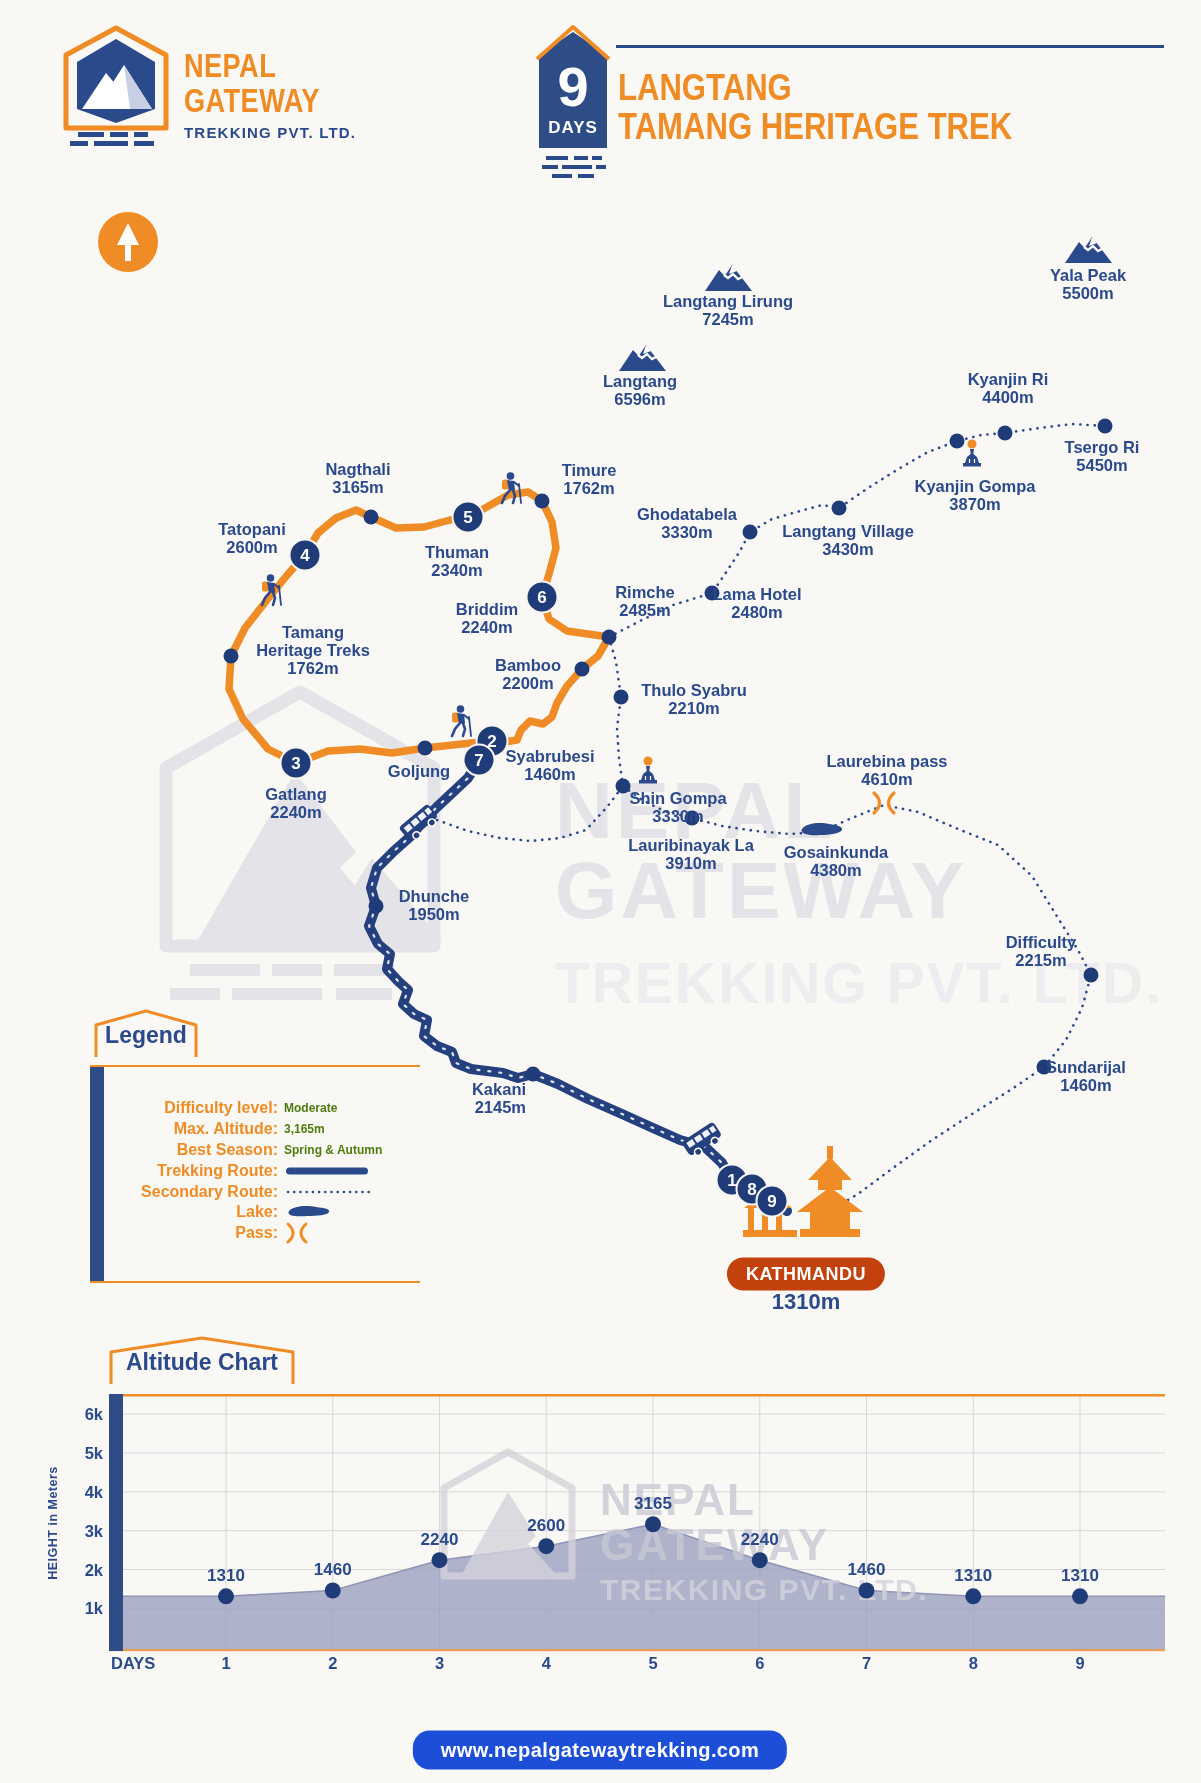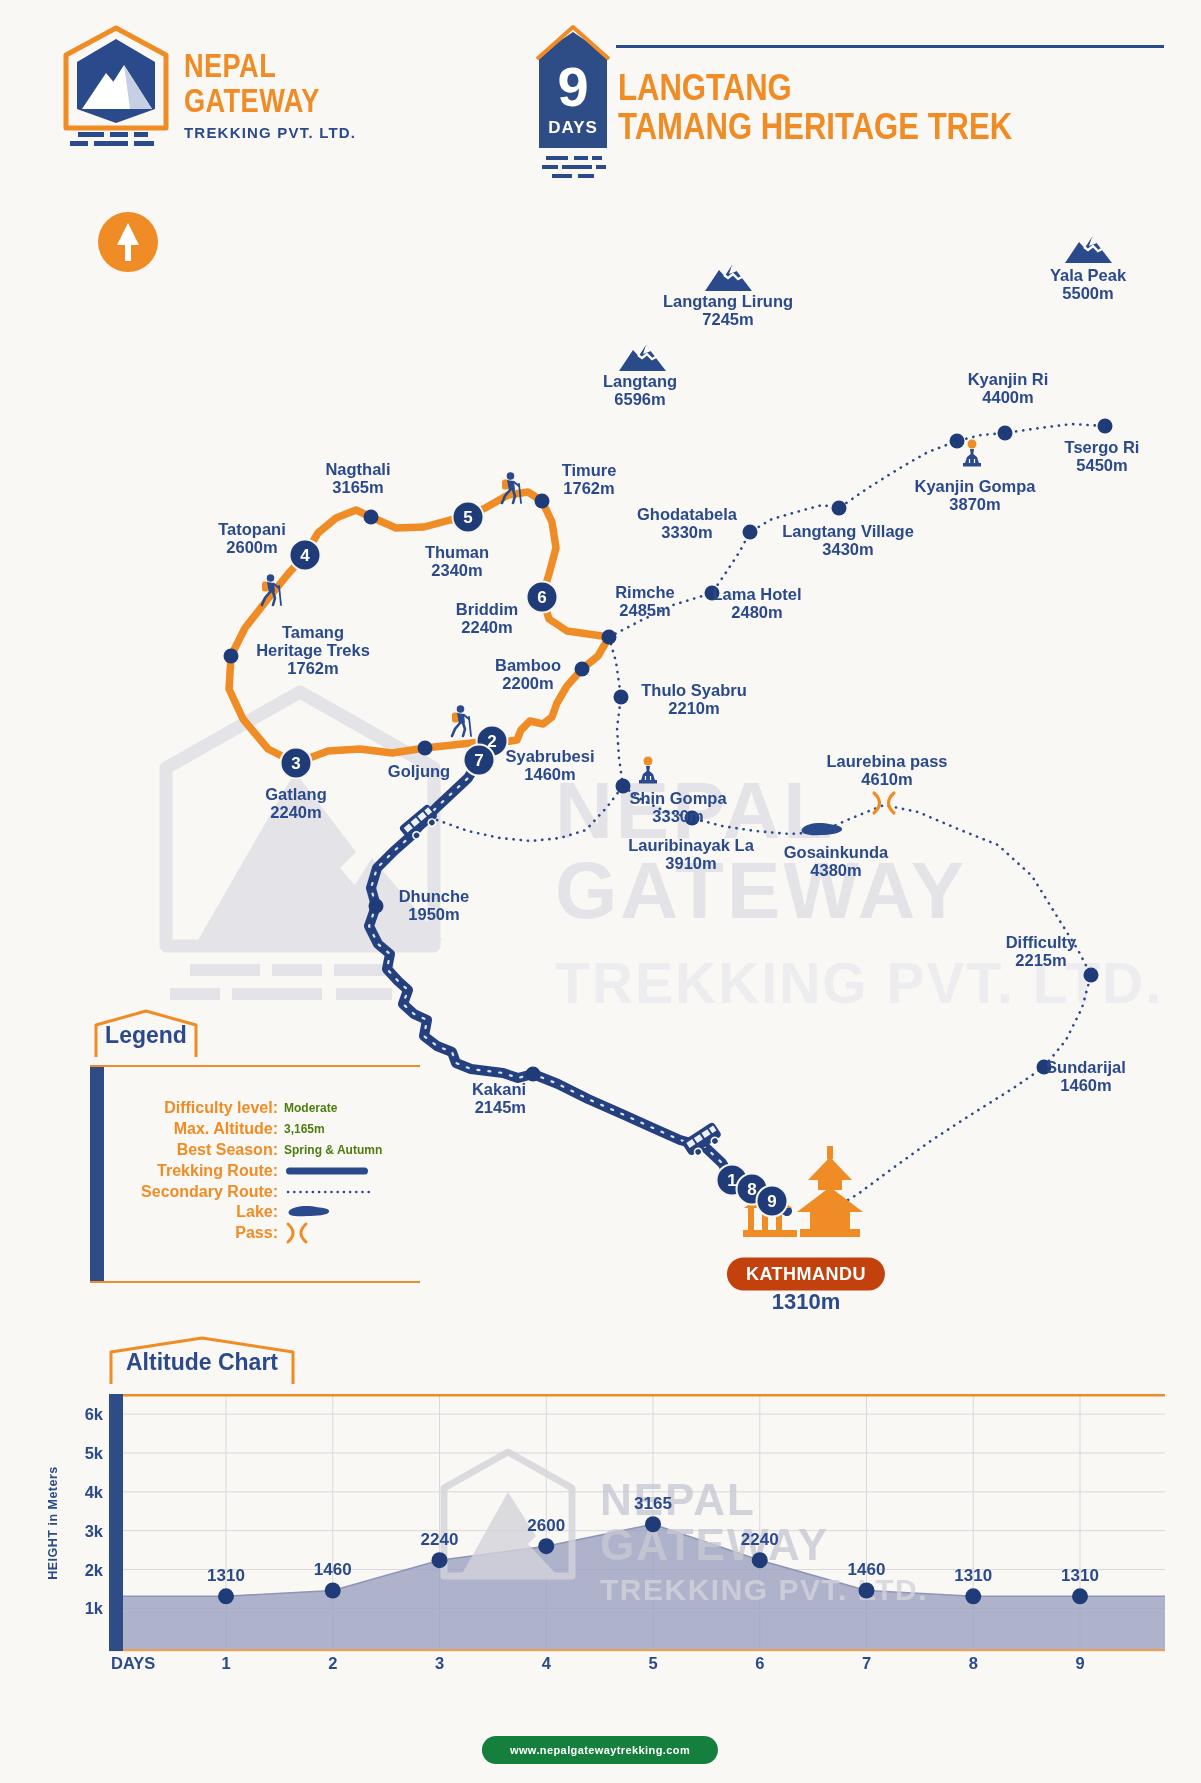--- a/index.html
+++ b/index.html
@@ -37,21 +37,21 @@
   
   .legend-box{position:absolute;left:90px;top:1065px;width:330px;height:218px;z-index:4;
      border-top:2.5px solid #ef8c25;border-bottom:2.5px solid #ef8c25;box-sizing:border-box;}
   .legend-bar{position:absolute;left:0;top:0;width:14px;height:100%;background:#2e4c86;}
   #legend-rows{position:absolute;left:24px;top:31px;width:300px;}
   .legend-row{display:flex;align-items:center;height:20.8px;}
   .legend-label{width:164px;text-align:right;color:#ef8c25;font-size:16px;font-weight:600;}
   .legend-value{margin-left:6px;color:#4d7c0f;font-size:12px;font-weight:600;display:flex;align-items:center;}
   
   .site-footer{position:absolute;left:600px;top:1750px;transform:translate(-50%,-50%);
-     background:#15803d;color:#fff;font-size:11px;font-weight:600;letter-spacing:.4px;
+     background:#1d4ed8;color:#fff;font-size:20px;font-weight:600;letter-spacing:.4px;
      padding:8px 28px;border-radius:17px;z-index:5;white-space:nowrap;}
 </style>
 </head>
 <body>
 
 <div id="page">
 
   <svg id="main-svg" width="1201" height="1783" viewBox="0 0 1201 1783">
       <g>
         <polygon points="300,692 434,768 434,946 166,946 166,768" fill="none" stroke="#e4e3e7" stroke-width="13" stroke-linejoin="round"></polygon>

